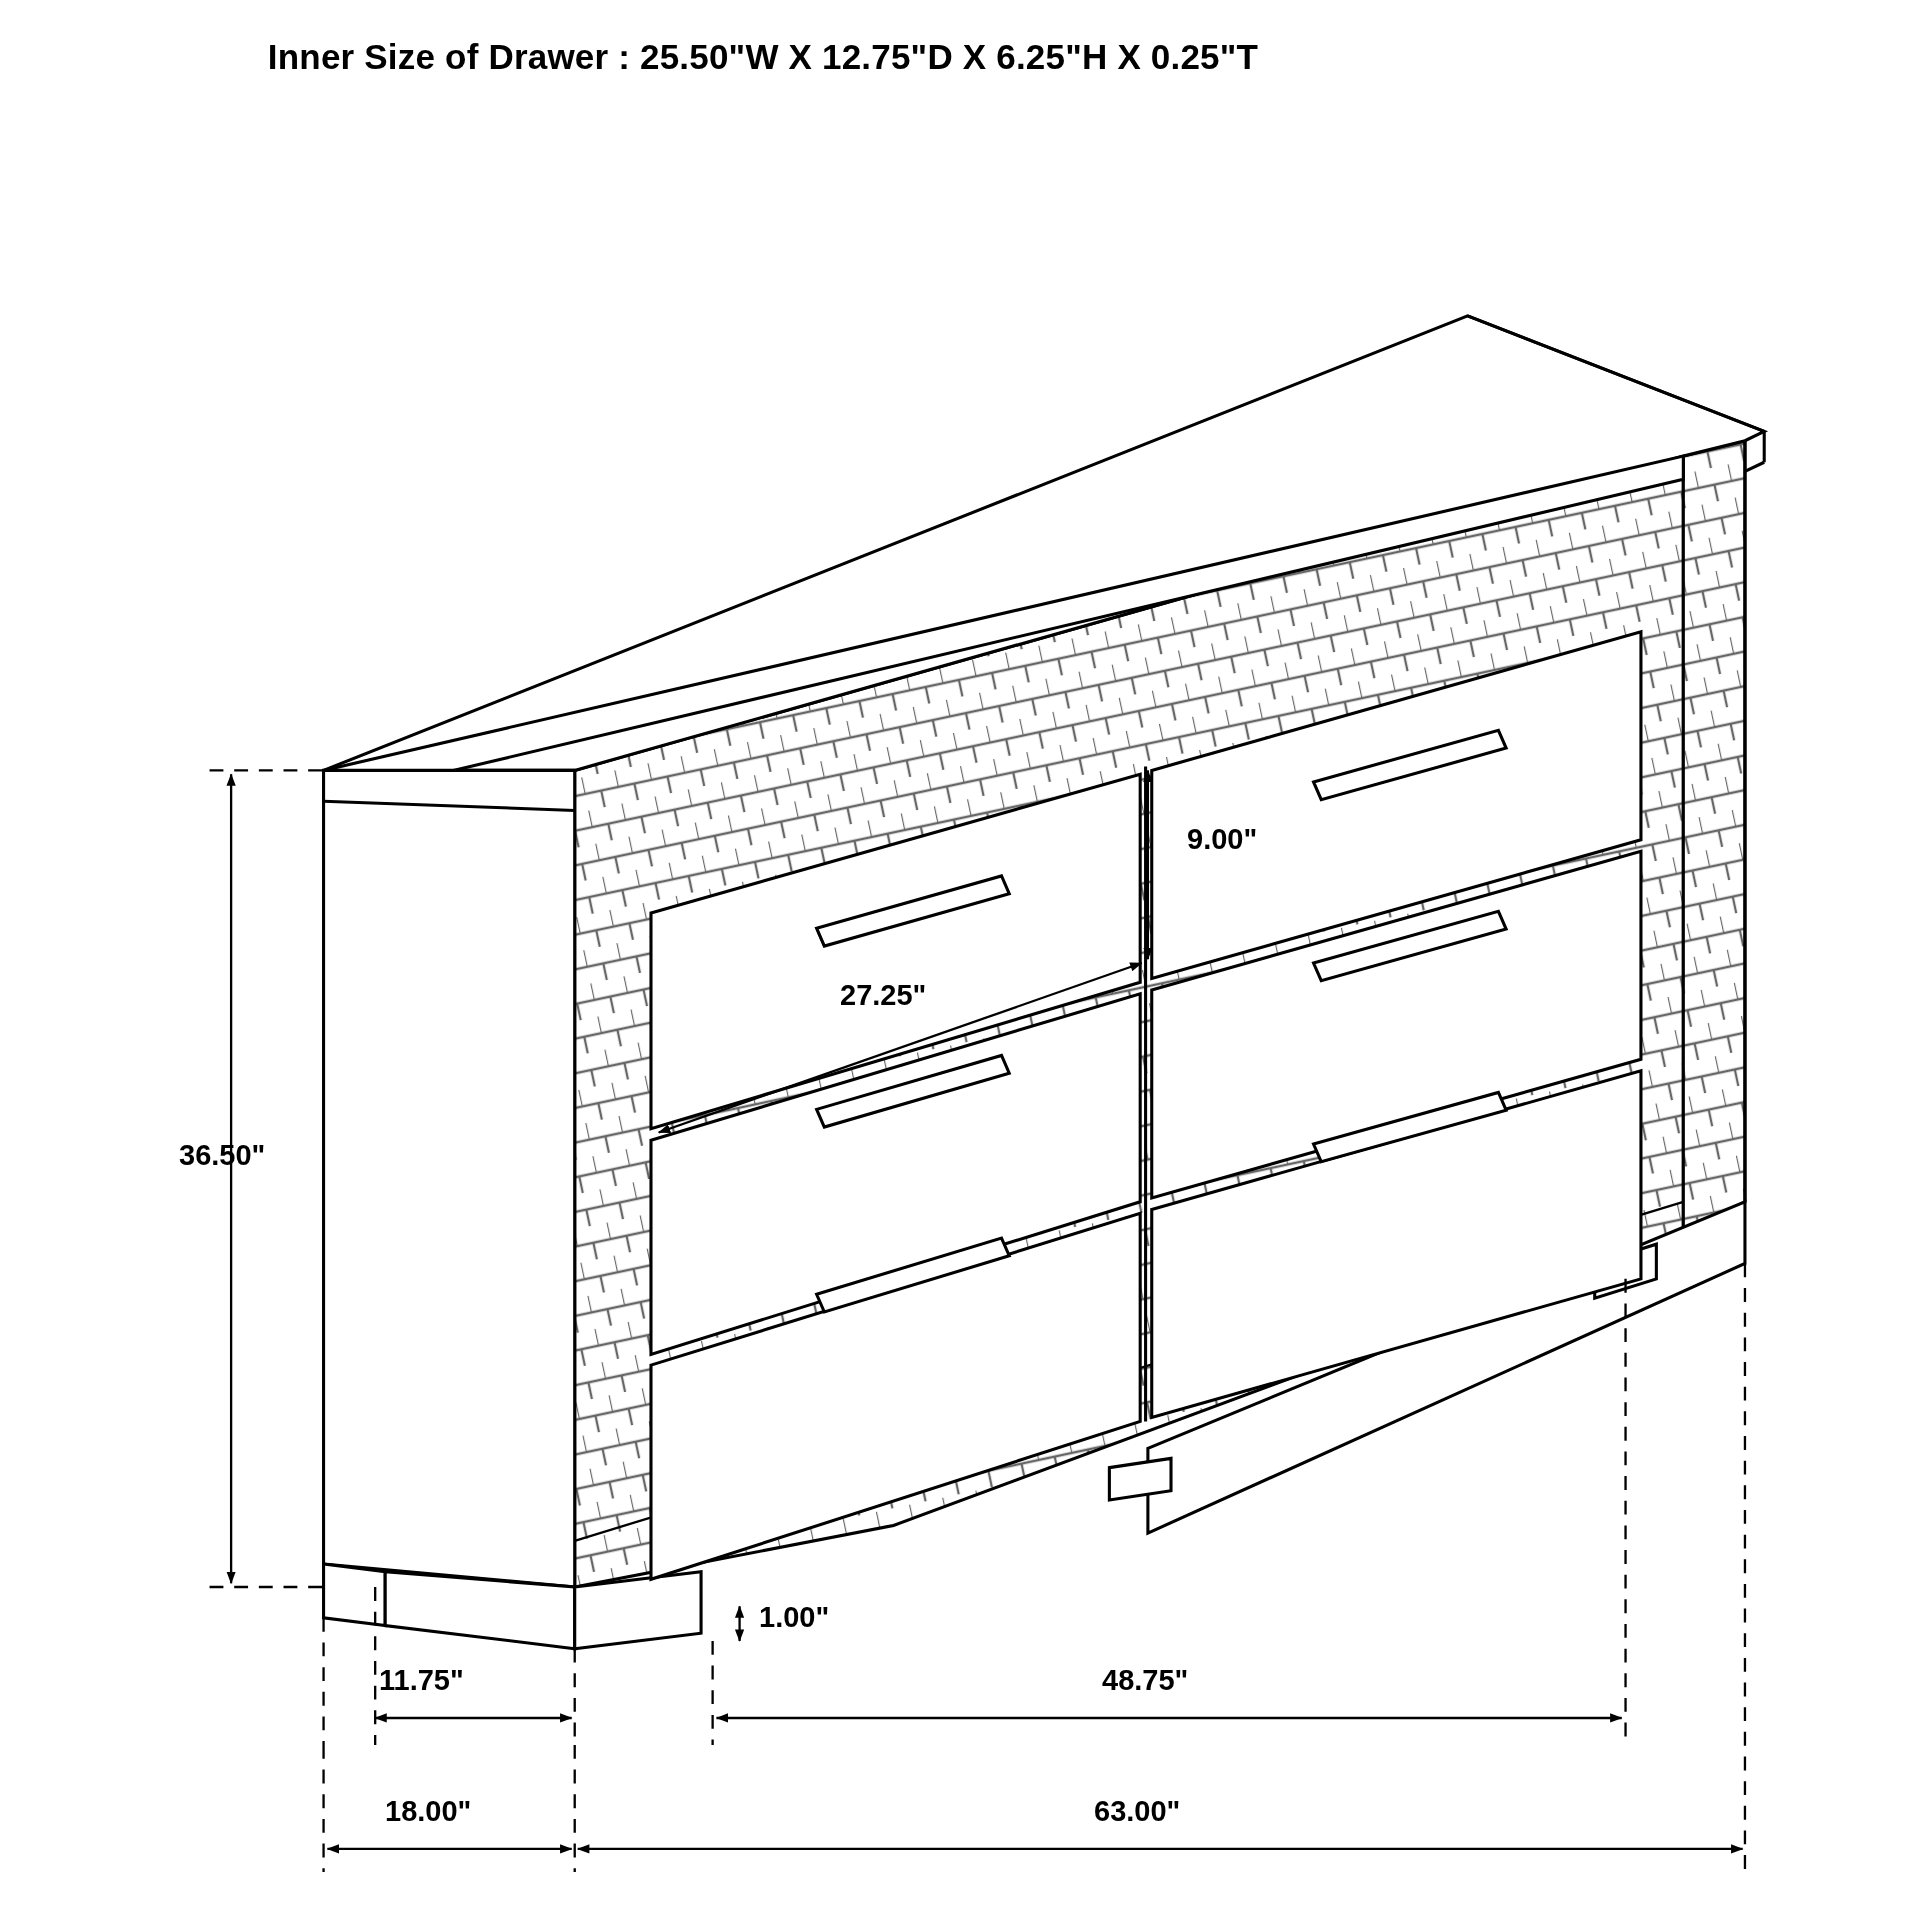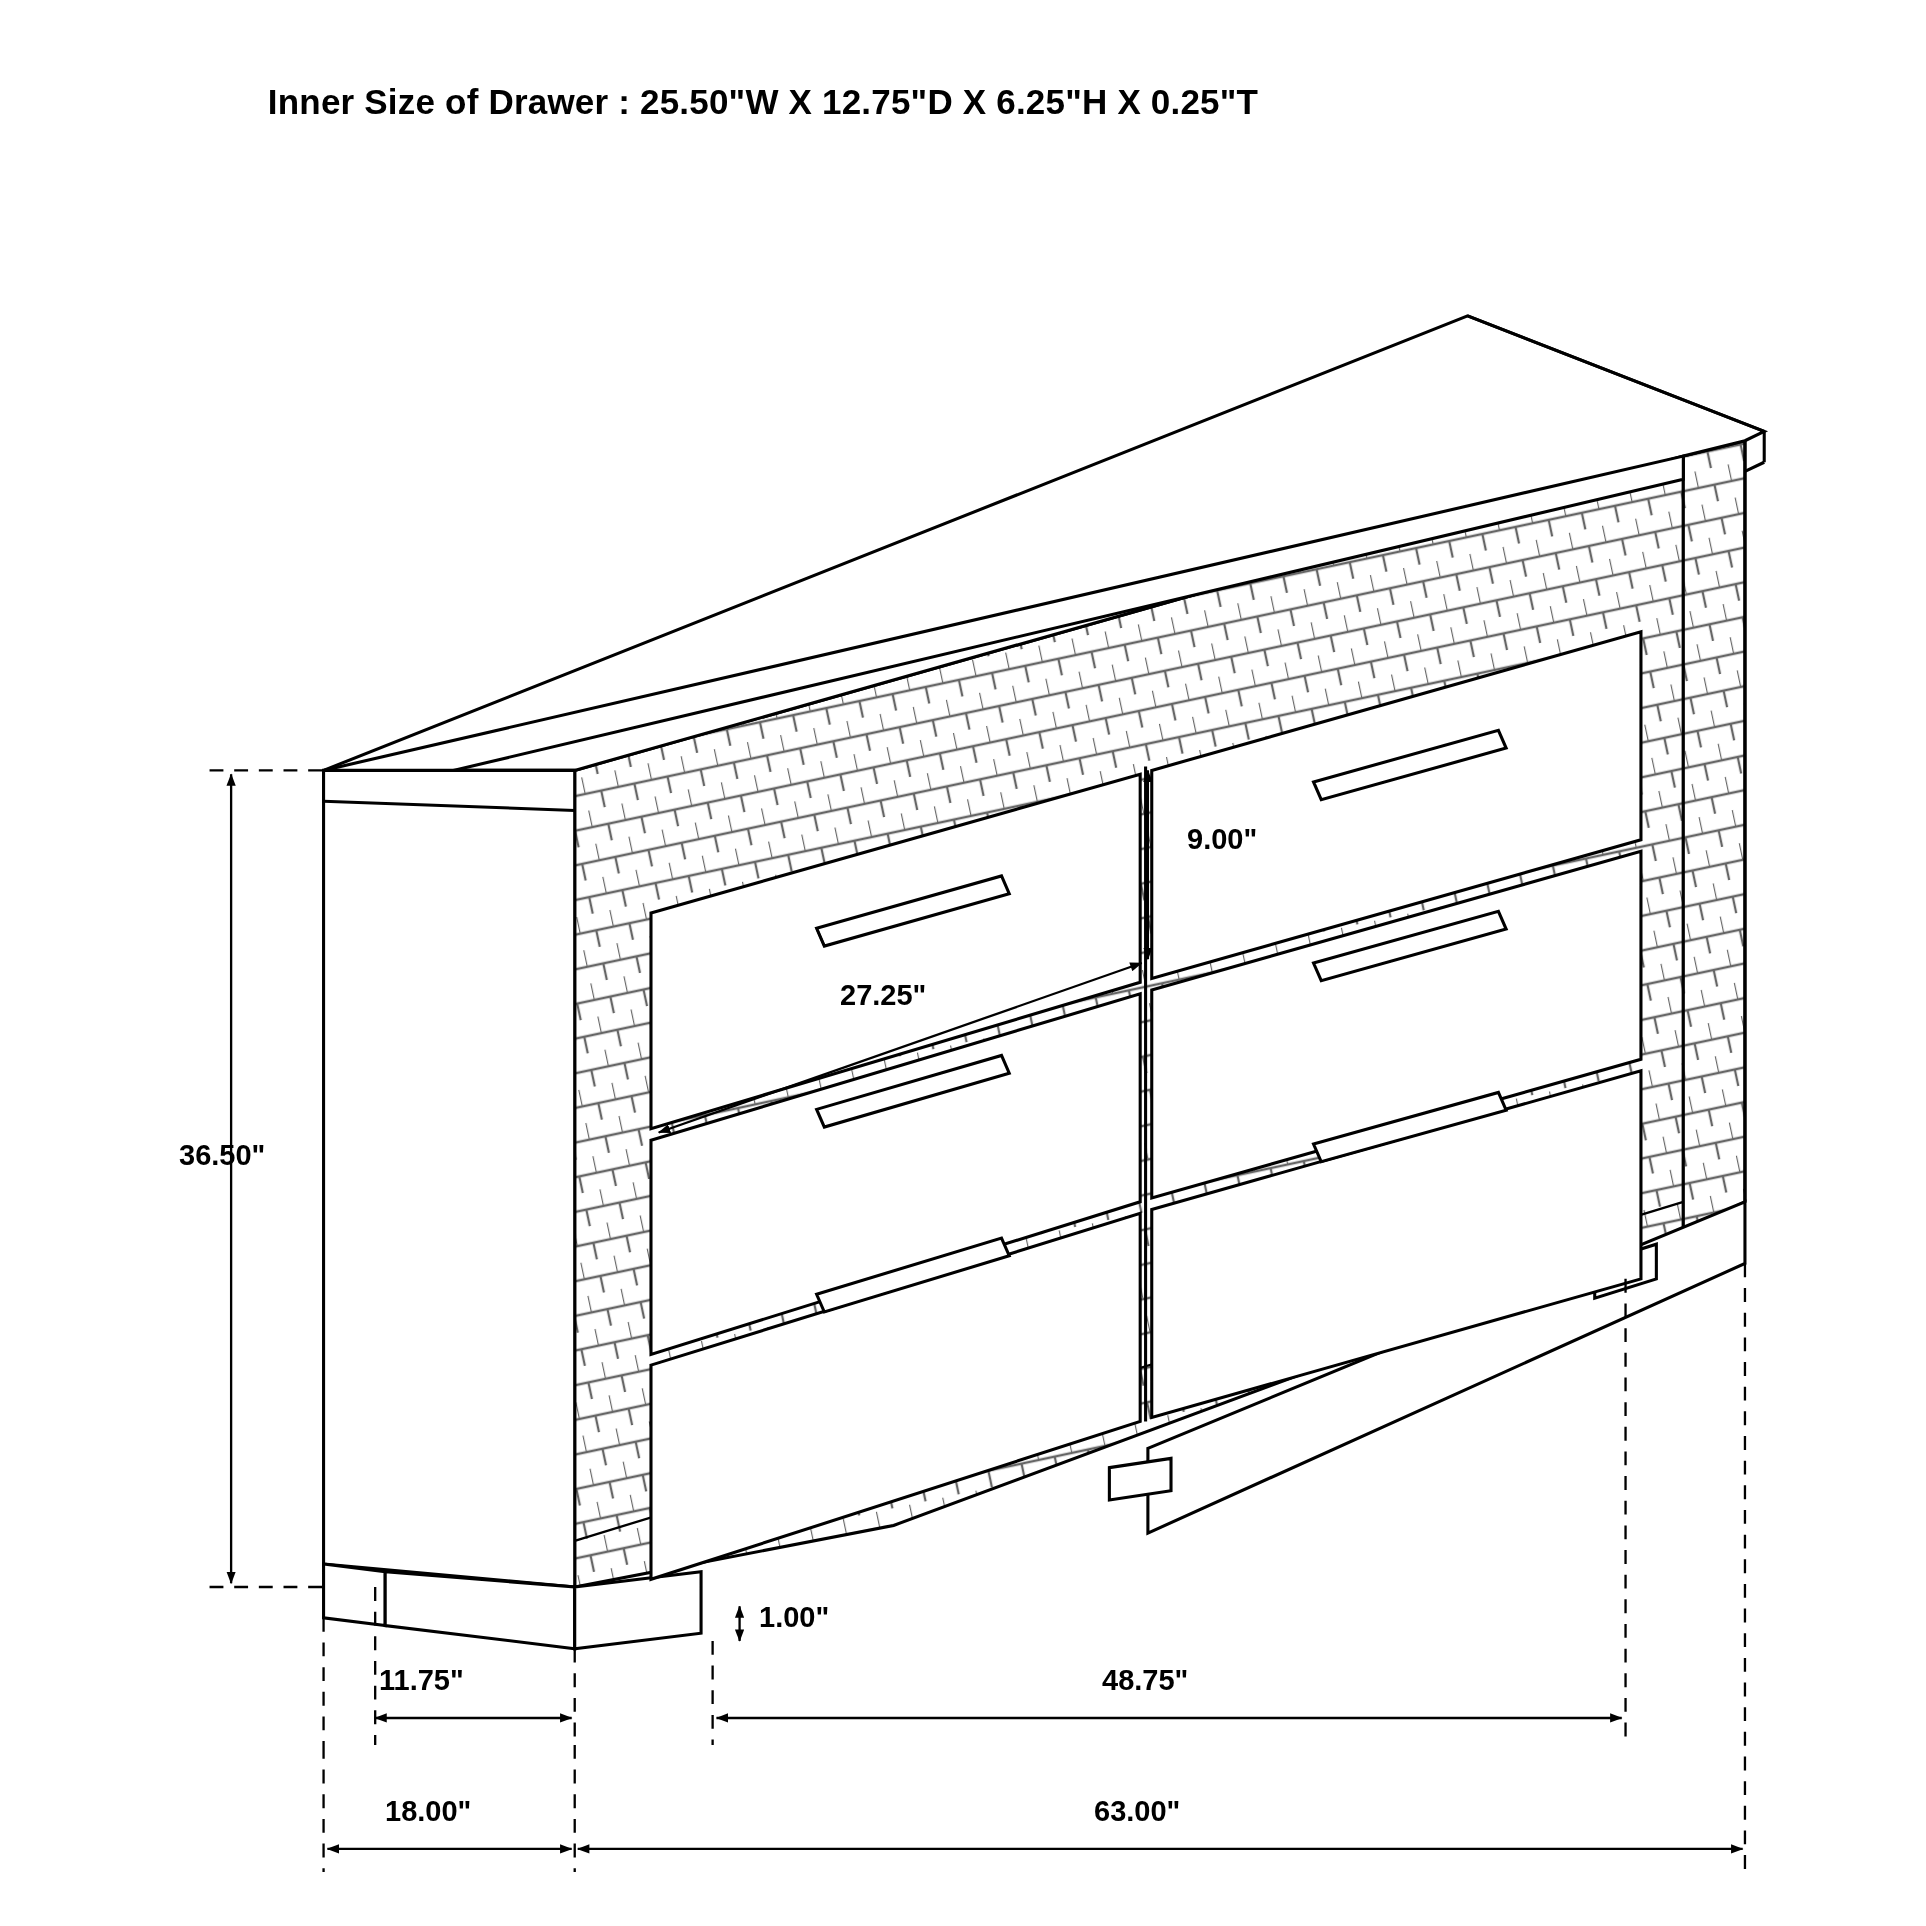--- a/index.html
+++ b/index.html
@@ -21,21 +21,20 @@
   #title {
     position: absolute;
     top: 37px;
     left: 0;
     width: 1526px;
     text-align: center;
     font-size: 35px;
     font-weight: bold;
     color: #000;
     letter-spacing: 0.2px;
-    margin-top: 45px;
   }
   #drawing {
     position: absolute;
     top: 0;
     left: 0;
   }
   .dimlabel {
     position: absolute;
     font-size: 29px;
     font-weight: bold;

